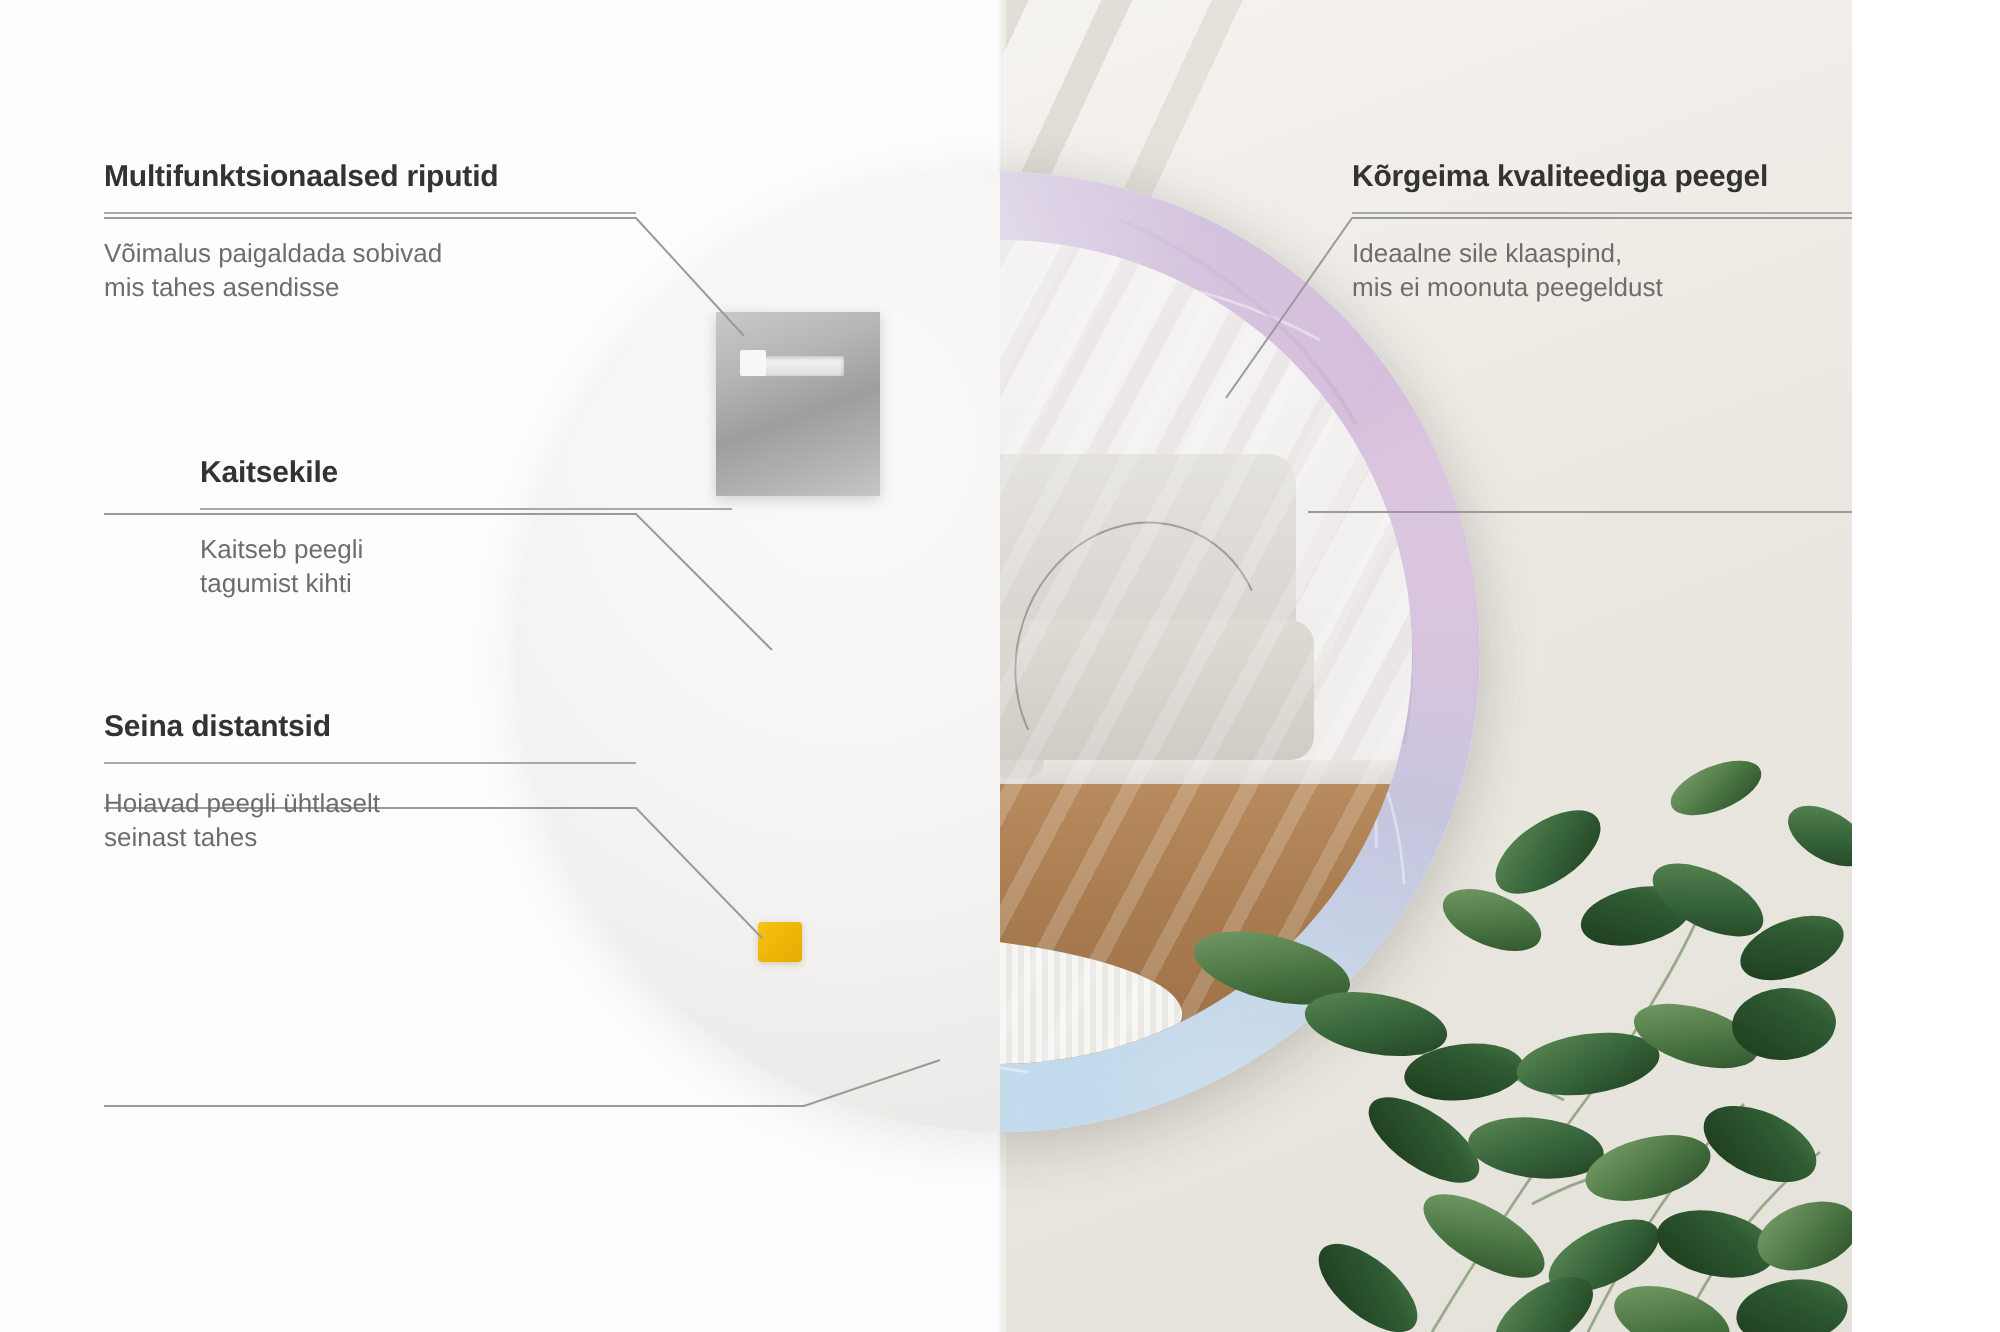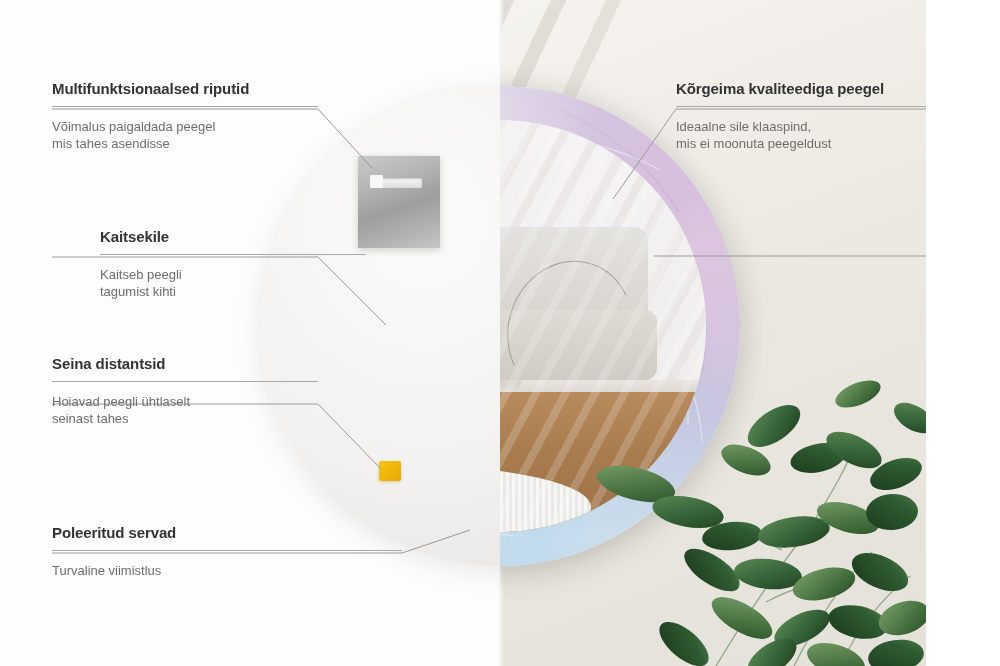--- a/index.html
+++ b/index.html
@@ -361,43 +361,38 @@
 
       <path d="M947,109 L676,109 L613,199"></path>
 
       <path d="M947,256 L705,256 L654,256"></path>
     </g>
   </svg>
 
   <div class="callout left" style="left:52px; top:80px; width:266px;">
     <div class="c-title">Multifunktsionaalsed riputid</div>
     <div class="c-rule"></div>
-    <div class="c-desc">Võimalus paigaldada peegel
+    <div class="c-desc">Võimalus paigaldada sobivad
 mis tahes asendisse</div>
   </div>
 
   <div class="callout left" style="left:52px; top:228px; width:266px;margin-left:48px;">
     <div class="c-title">Kaitsekile</div>
     <div class="c-rule"></div>
     <div class="c-desc">Kaitseb peegli
 tagumist kihti</div>
   </div>
 
   <div class="callout left" style="left:52px; top:355px; width:266px;">
     <div class="c-title">Seina distantsid</div>
     <div class="c-rule"></div>
     <div class="c-desc">Hoiavad peegli ühtlaselt
 seinast tahes</div>
   </div>
 
-  <div class="callout left" style="left:52px; top:524px; width:350px;">
-    <div class="c-title">Poleeritud servad</div>
-    <div class="c-rule"></div>
-    <div class="c-desc">Turvaline viimistlus</div>
-  </div>
 
   <div class="callout right" style="left:676px; top:80px; width:271px;">
     <div class="c-title">Kõrgeima kvaliteediga peegel</div>
     <div class="c-rule"></div>
     <div class="c-desc">Ideaalne sile klaaspind,
 mis ei moonuta peegeldust</div>
   </div>
 
 
   <svg class="foliage" viewBox="0 0 330 300">

